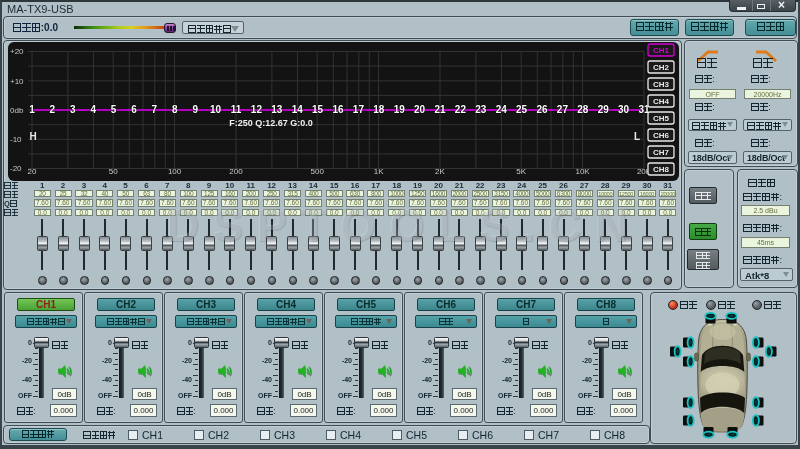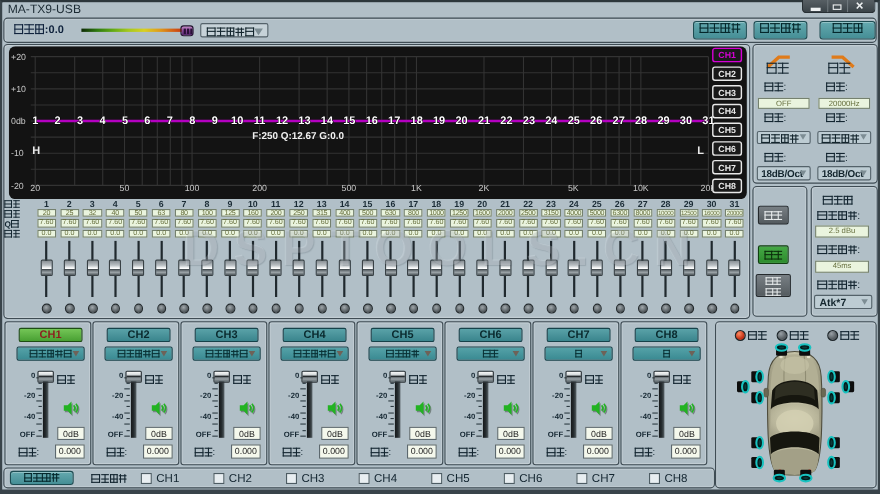--- a/index.html
+++ b/index.html
@@ -160,21 +160,21 @@
 <div class="abs" style="left:689px;top:223px;width:28px;height:17px;background:linear-gradient(#46a846,#2c8c2c);border:1px solid #113f11;border-radius:2px;color:#0b2e0b;font-weight:bold;font-size:9px;text-align:center;line-height:16px;"><i class="h h1"></i><i class="h h2"></i></div>
 <div class="abs" style="left:687px;top:249px;width:32px;height:21px;background:linear-gradient(#787f84,#545b5f);border:1px solid #24292c;border-radius:2px;color:#e7ebec;font-weight:bold;font-size:8px;text-align:center;line-height:10px;padding-top:1px;"><i class="h h1"></i><i class="h h2"></i><br><i class="h h1"></i><i class="h h2"></i></div>
 <div class="box" style="left:737px;top:169px;width:61px;height:119px;"></div>
 <div class="lbl" style="left:748px;top:177px;font-size:9.5px;font-weight:bold;"><i class="h h1"></i><i class="h h2"></i><i class="h h3"></i></div>
 <div class="lbl" style="left:743px;top:191px;font-size:9.5px;"><i class="h h1"></i><i class="h h2"></i><i class="h h3"></i><i class="h h4"></i>:</div>
 <div class="fld" style="left:741px;top:205px;width:49px;height:11px;line-height:10px;">2.5 dBu</div>
 <div class="lbl" style="left:743px;top:222px;font-size:9.5px;"><i class="h h1"></i><i class="h h2"></i><i class="h h3"></i><i class="h h4"></i>:</div>
 <div class="fld" style="left:741px;top:237px;width:49px;height:11px;line-height:10px;">45ms</div>
 <div class="lbl" style="left:743px;top:254px;font-size:9.5px;"><i class="h h1"></i><i class="h h2"></i><i class="h h3"></i><i class="h h4"></i>:</div>
 <div class="dd" style="left:740px;top:268px;width:53px;height:13px;">
-    <span style="position:absolute;left:4px;top:1px;font-size:9.5px;font-weight:bold;">Atk*7</span>
+    <span style="position:absolute;left:4px;top:1px;font-size:9.5px;font-weight:bold;">Atk*8</span>
     <span class="ddarrow" style="border-left-width:3px;border-right-width:3px;border-top-width:5px;"></span>
   </div>
 <div class="lbl" style="left:4px;top:181px;font-size:7.5px;font-weight:bold;"><i class="h h1"></i><i class="h h2"></i></div>
 <div class="lbl" style="left:4px;top:190px;font-size:7.5px;font-weight:bold;"><i class="h h1"></i><i class="h h2"></i></div>
 <div class="lbl" style="left:4px;top:199px;font-size:7.5px;font-weight:bold;">Q<i class="h h1"></i></div>
 <div class="lbl" style="left:4px;top:208px;font-size:7.5px;font-weight:bold;"><i class="h h1"></i><i class="h h2"></i></div>
 <div class="lbl" style="left:33.7px;top:180.5px;width:17px;text-align:center;font-size:8px;font-weight:bold;color:#1a2b35;">1</div>
 <div class="fld" style="left:33.7px;top:189.5px;width:17.2px;height:7.5px;line-height:6.5px;font-size:6.5px;letter-spacing:-0.3px;">20</div>
 <div class="fld" style="left:33.7px;top:199px;width:17.2px;height:7.5px;line-height:6.5px;font-size:6.5px;">7.60</div>
 <div class="fld" style="left:33.7px;top:208.5px;width:17.2px;height:7.5px;line-height:6.5px;font-size:6.5px;">0.0</div>

